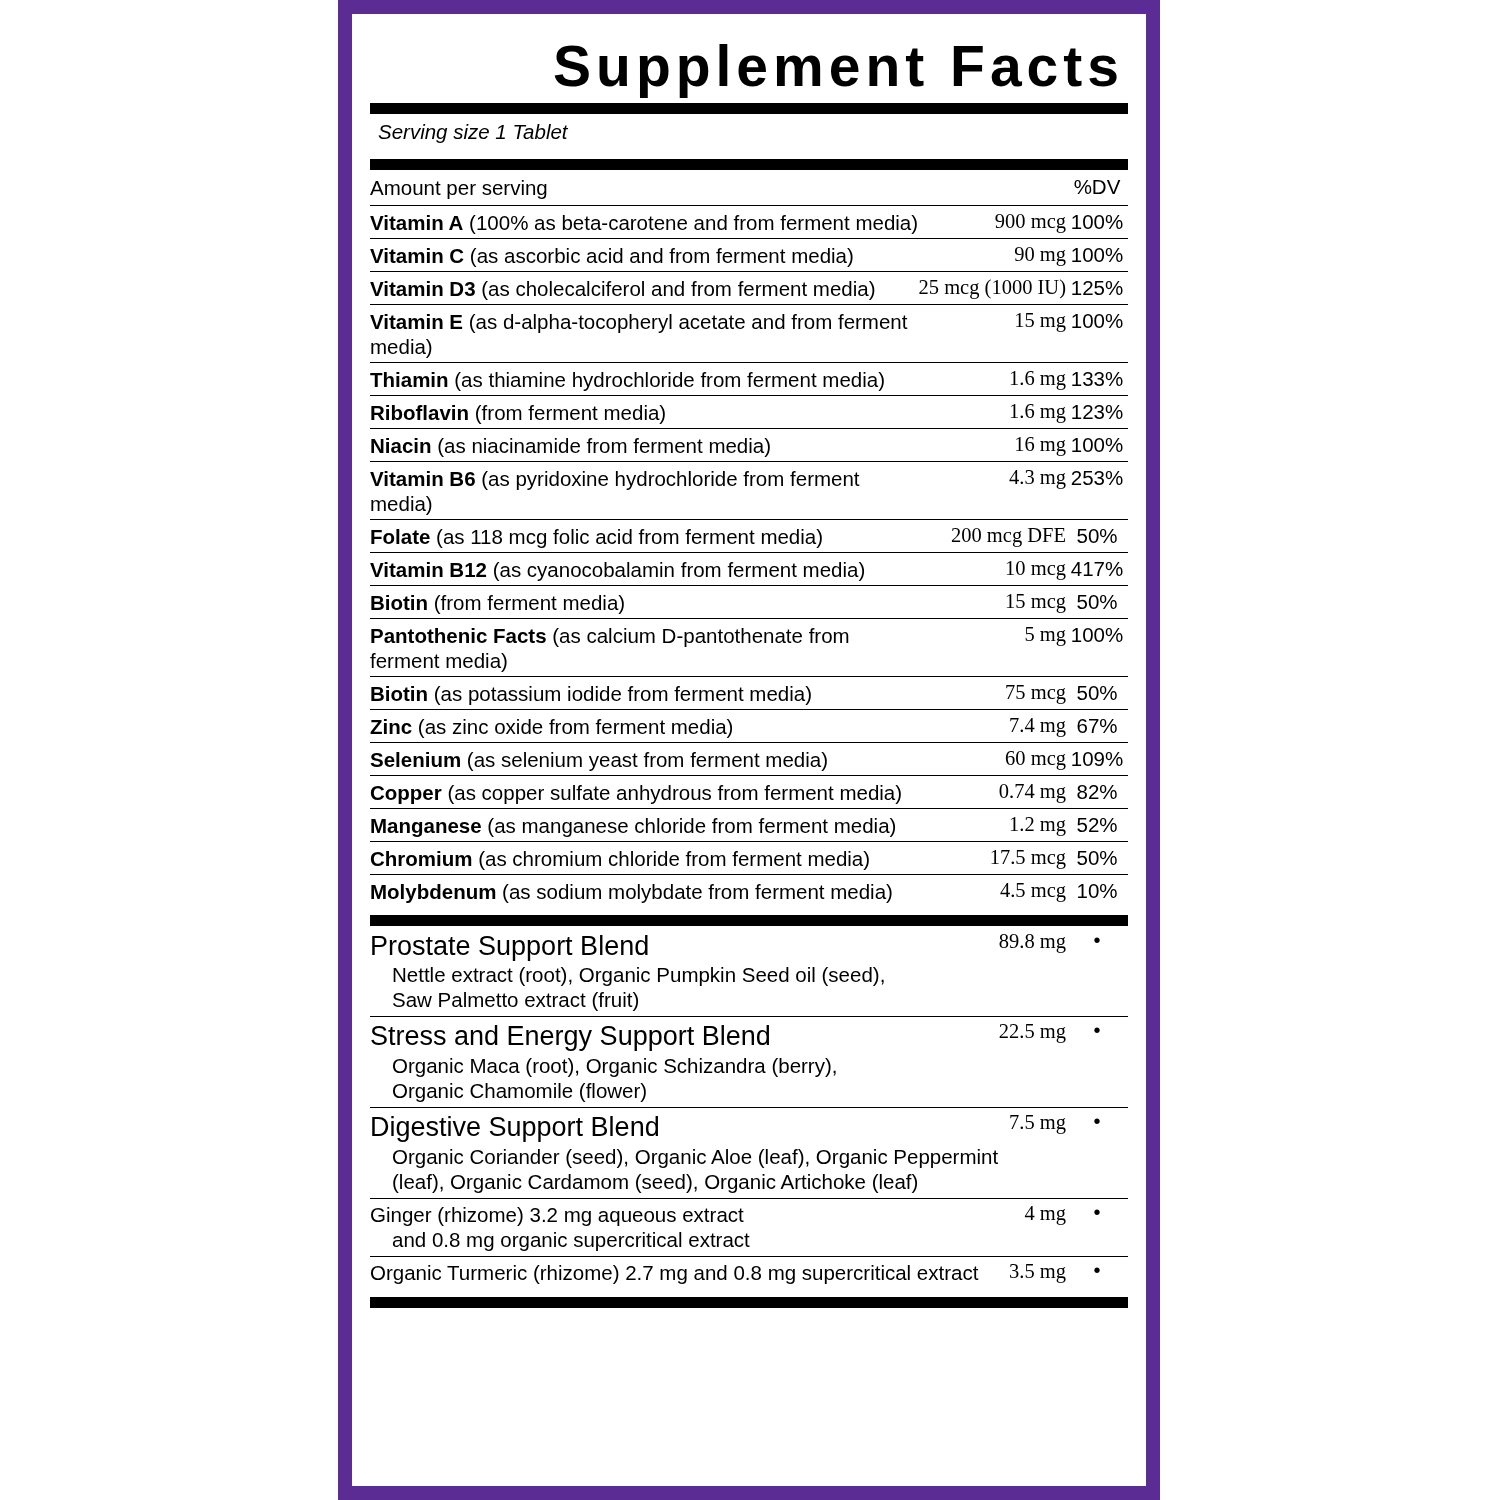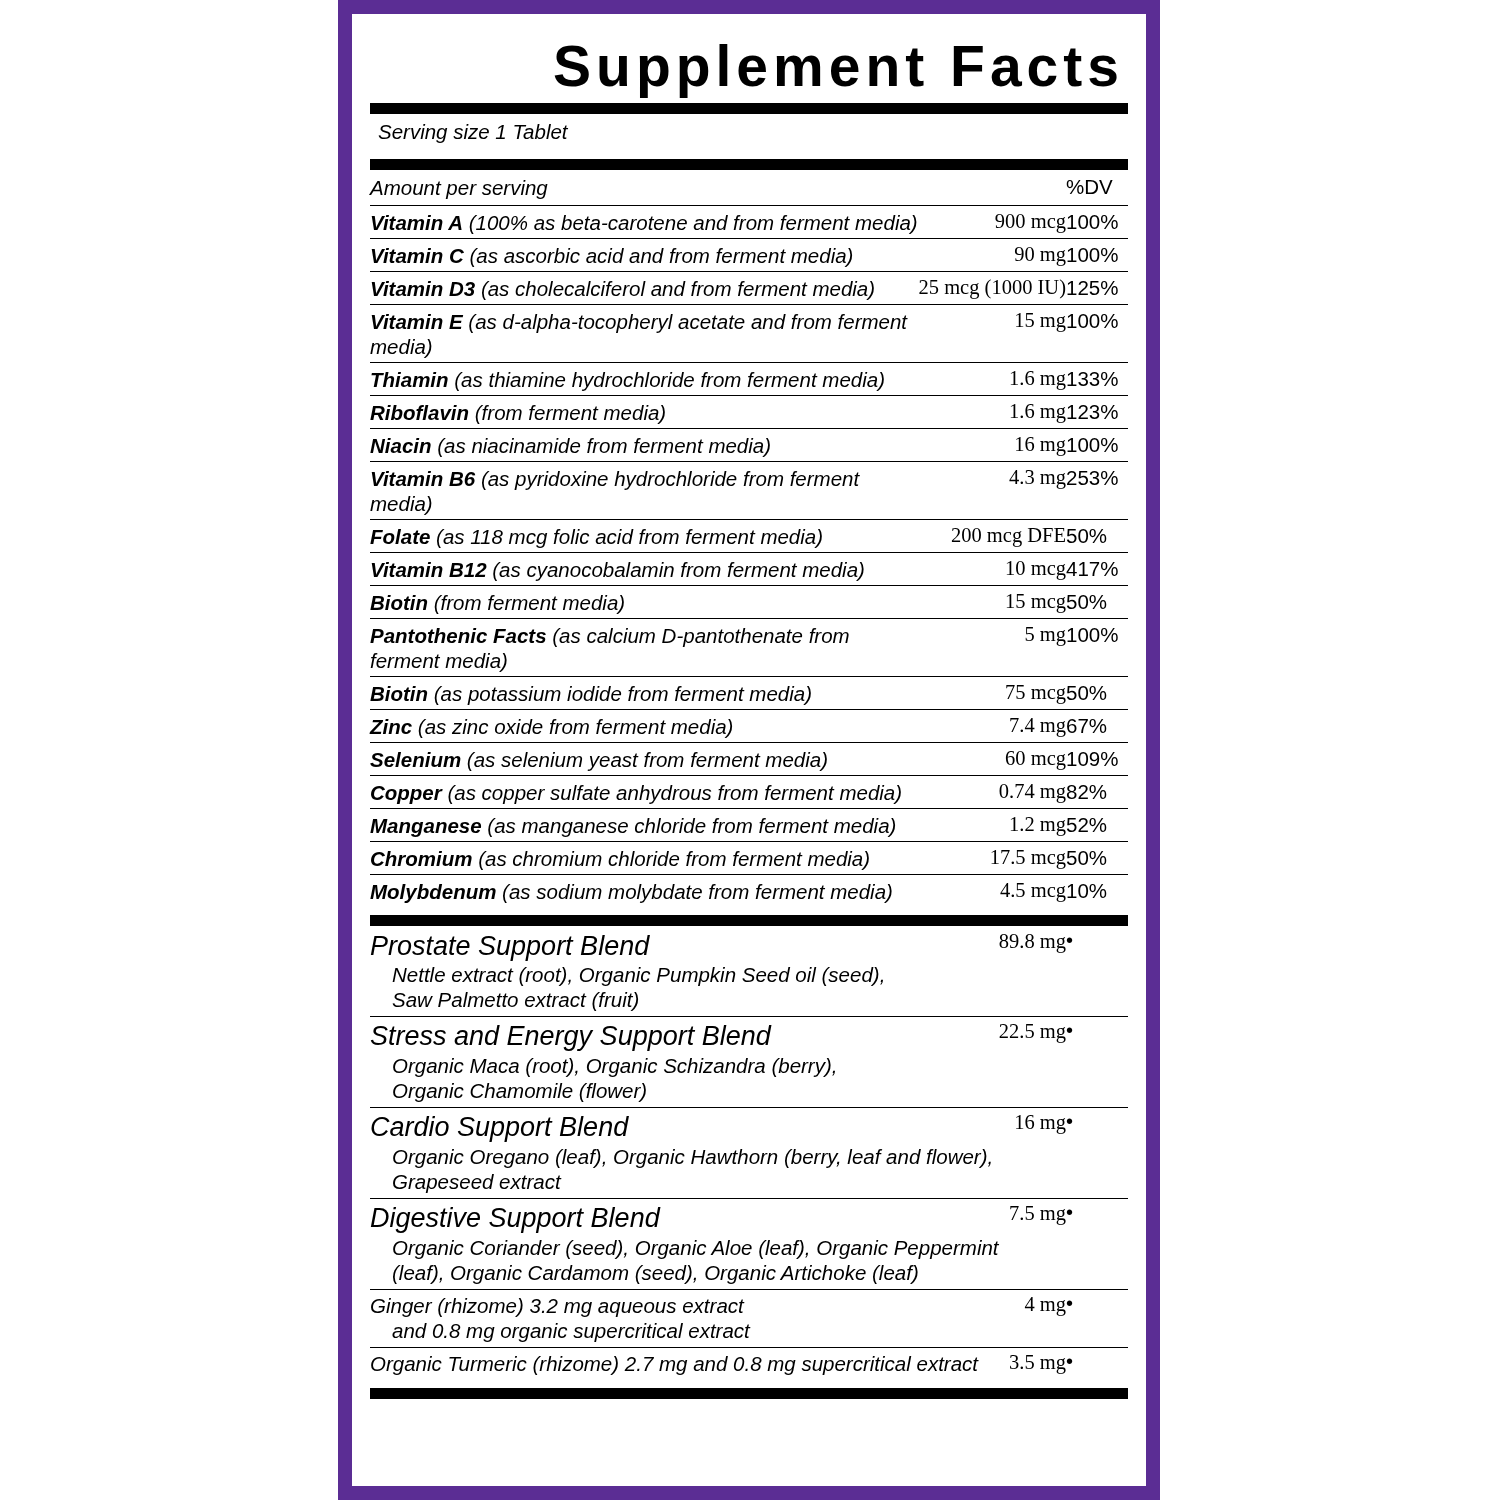--- a/index.html
+++ b/index.html
@@ -68,30 +68,29 @@
     border-collapse: collapse;
     font-size: 20.5px;
   }
   table.facts td {
     vertical-align: top;
     padding: 3.5px 0 3.5px 0;
   }
   td.nm {
     padding-left: 8px;
     line-height: 1.22;
-    font-style: italic;
   }
   td.amt {
     text-align: right;
     white-space: nowrap;
     padding-right: 14px;
     font-family: Liberation Serif, serif;
   }
   td.dv {
-    text-align: left;
+    text-align: center;
     white-space: nowrap;
     width: 62px;
     padding-right: 4px;
   }
   .bold {
     font-weight: bold;
   }
   tr.hdr td {
     font-size: 20.5px;
     padding: 5px 0 5px 0;
@@ -255,29 +254,20 @@
           <td class="nm">
             <span class="blendname">Stress and Energy Support Blend</span>
             <span class="sub">Organic Maca (root), Organic Schizandra (berry),</span>
             <span class="sub">Organic Chamomile (flower)</span>
           </td>
           <td class="amt">22.5 mg</td>
           <td class="dv dot">•</td>
         </tr>
         <tr class="line">
           <td class="nm">
-            <span class="blendname">Cardio Support Blend</span>
-            <span class="sub">Organic Oregano (leaf), Organic Hawthorn (berry, leaf and flower),</span>
-            <span class="sub">Grapeseed extract</span>
-          </td>
-          <td class="amt">16 mg</td>
-          <td class="dv dot">•</td>
-        </tr>
-        <tr class="line">
-          <td class="nm">
             <span class="blendname">Digestive Support Blend</span>
             <span class="sub">Organic Coriander (seed), Organic Aloe (leaf), Organic Peppermint</span>
             <span class="sub">(leaf), Organic Cardamom (seed), Organic Artichoke (leaf)</span>
           </td>
           <td class="amt">7.5 mg</td>
           <td class="dv dot">•</td>
         </tr>
 
         <tr class="line">
           <td class="nm">

